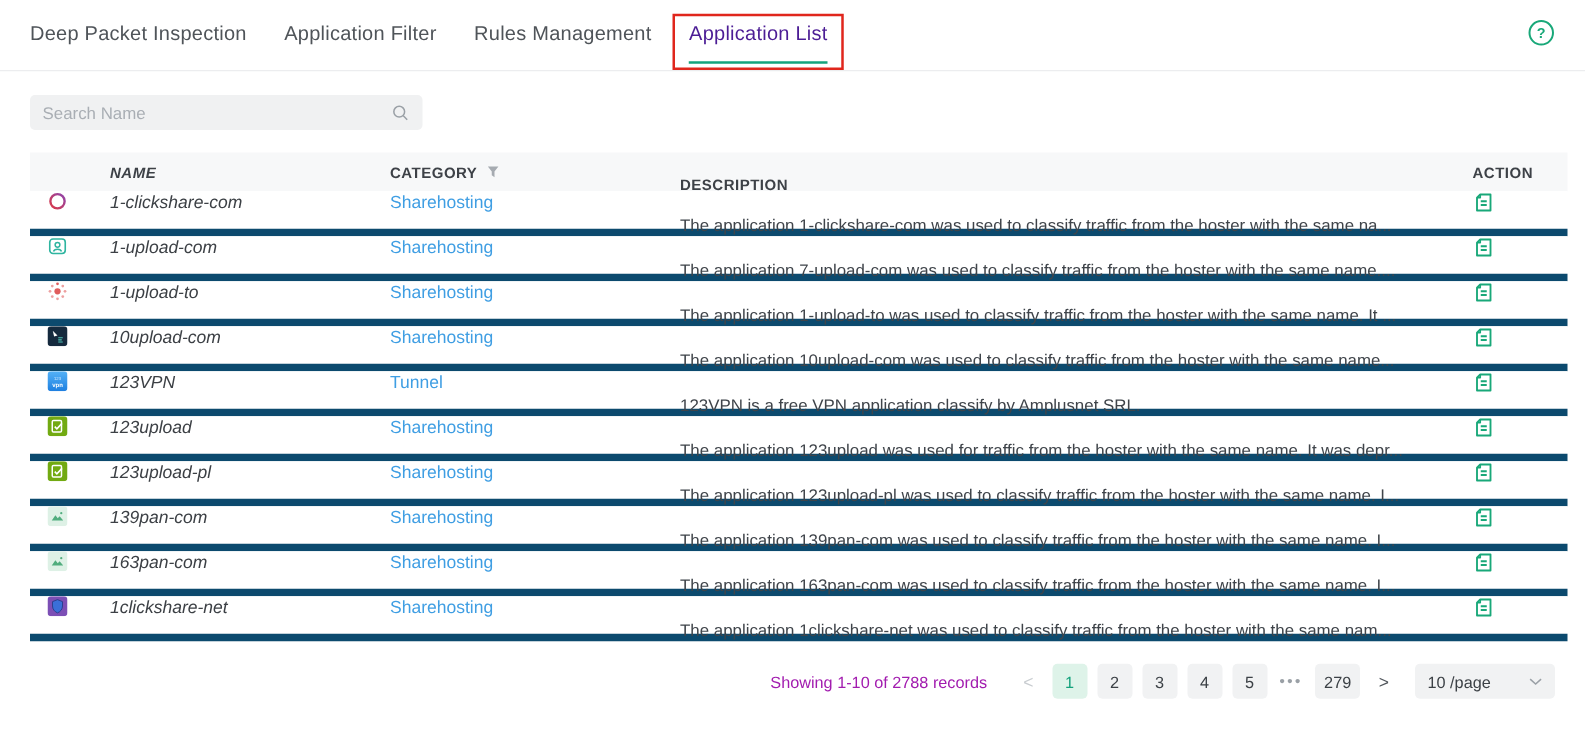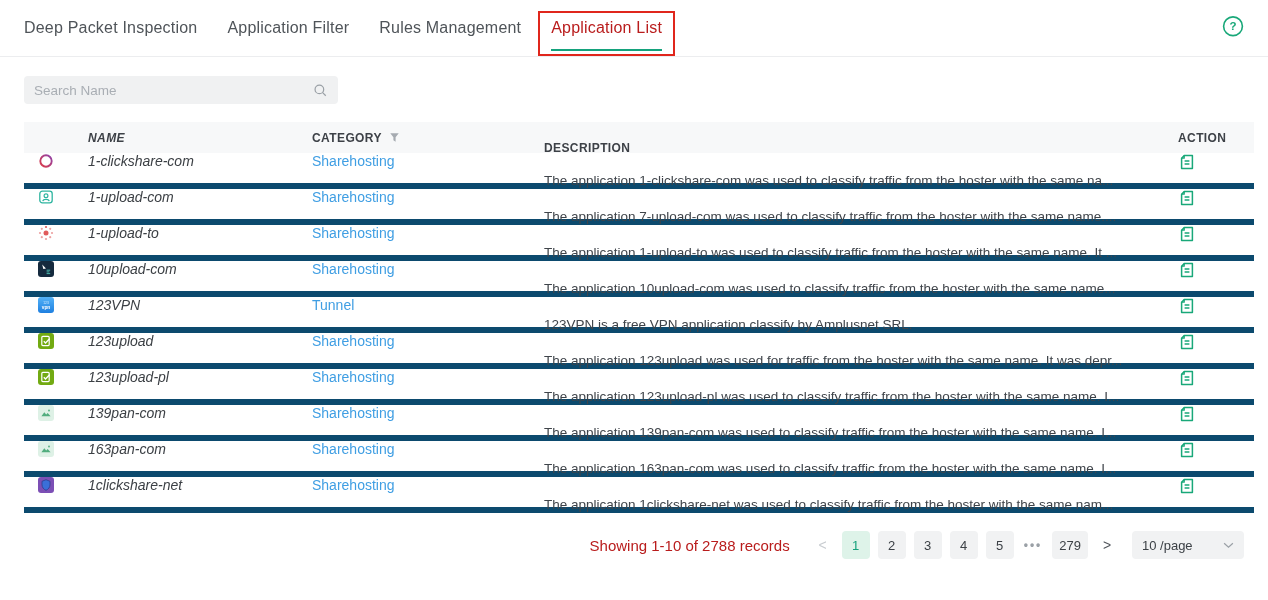--- a/index.html
+++ b/index.html
@@ -5,21 +5,21 @@
   * { box-sizing: border-box; margin: 0; padding: 0; }
   html,body { width:1268px; height:600px; background:#fff; overflow:hidden;
     font-family:"Liberation Sans", sans-serif; }
 
   
   .tabbar { position:relative; height:57px; border-bottom:1px solid #ecedef;
     display:flex; align-items:center; padding:0 24px; }
   .tabs { display:flex; gap:30px; height:100%;align-items:flex-end; }
   .tab { position:relative; display:flex; align-items:center; height:100%;
     font-size:16px; color:#4f5459; cursor:pointer; letter-spacing:.2px; white-space:nowrap; }
-  .tab.active { color:#b91c1c; }
+  .tab.active { color:#4c1d95; }
   .tab.active .underline { position:absolute; left:0; right:0; bottom:5px; height:2px;
     background:#14a27c; }
   .red-box { position:absolute; left:-13px; right:-13px; top:11px; bottom:0;
     border:2px solid #e0261c; pointer-events:none; }
   .help-btn { position:absolute; right:24px; top:50%; transform:translateY(-58%);
     width:22px; height:22px; cursor:pointer; }
 
   
   .search-wrap { margin:19px 24px 0; width:314px; height:28px; background:#f0f1f2;
     border-radius:4px; display:flex; align-items:center; padding:0 10px;gap:24px; }
@@ -43,21 +43,21 @@
   .thead .col-name, .thead .col-category, .thead .col-desc, .thead .col-action
     { color:#3d4147; font-size:12px; }
   .thead .col-category { display:flex; align-items:center; gap:7px; }
   .category-link { color:#3f9ee3; text-decoration:none; cursor:pointer; }
   .action-icon { cursor:pointer; display:flex; }
   .filter-icon { display:flex; cursor:pointer; }
 
   
   .pagination { display:flex; align-items:center; justify-content:flex-end; gap:8px;
     margin:18px 24px 0; height:28px; }
-  .pg-summary { font-size:15px; color:#b91c1c; margin-right:14px; }
+  .pg-summary { font-size:13px; color:#a21caf; margin-right:14px; }
   .pg-btn { min-width:28px; height:28px; padding:0 7px; border-radius:4px;
     background:#f1f2f3; color:#3c4146; font-size:13px; display:flex; align-items:center;
     justify-content:center; cursor:pointer; border:none;
     font-family:"Liberation Sans", sans-serif; }
   .pg-btn.active { background:#def3e9; color:#14a27c; }
   .pg-arrow { background:none; min-width:22px; padding:0; font-size:14px; }
   .pg-prev { color:#c8ccd0; }
   .pg-next { color:#51565c; }
   .pg-ellipsis { color:#9aa0a6; font-weight:bold; letter-spacing:2px; font-size:12px;
     margin:0 2px; cursor:pointer; }

